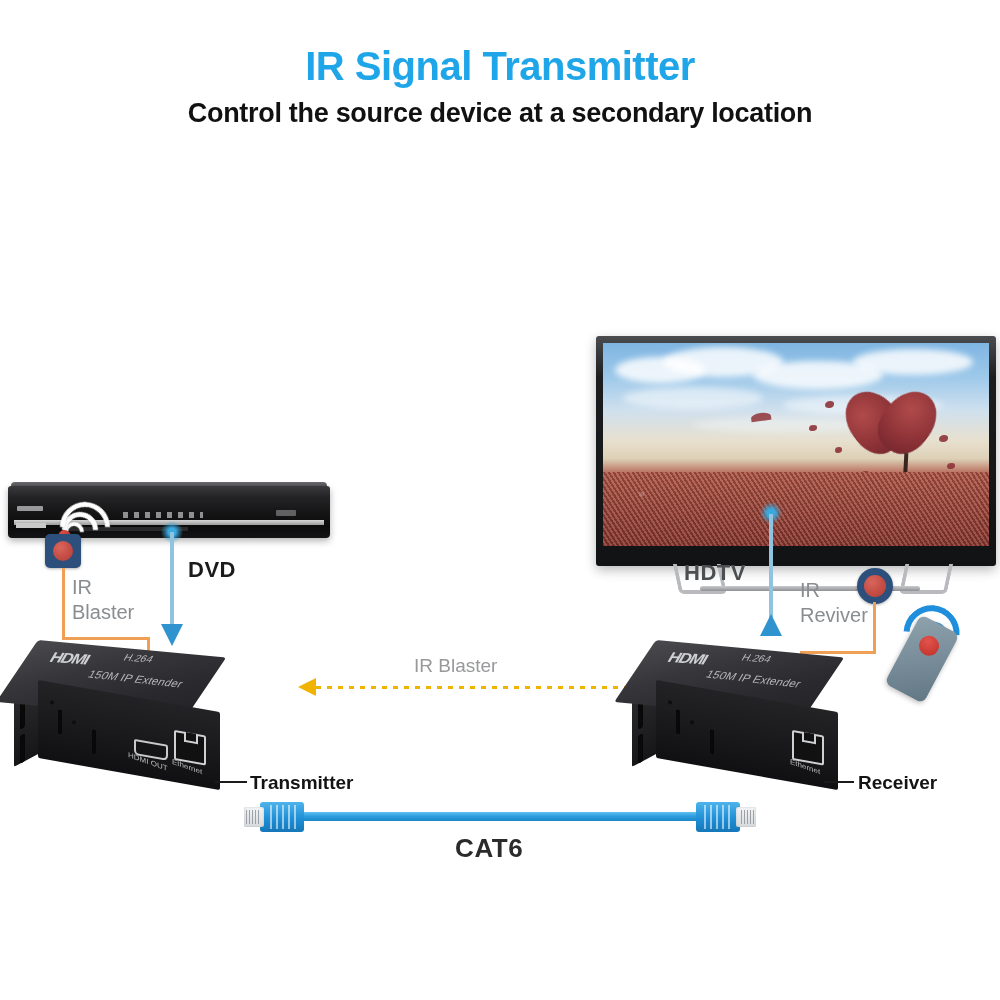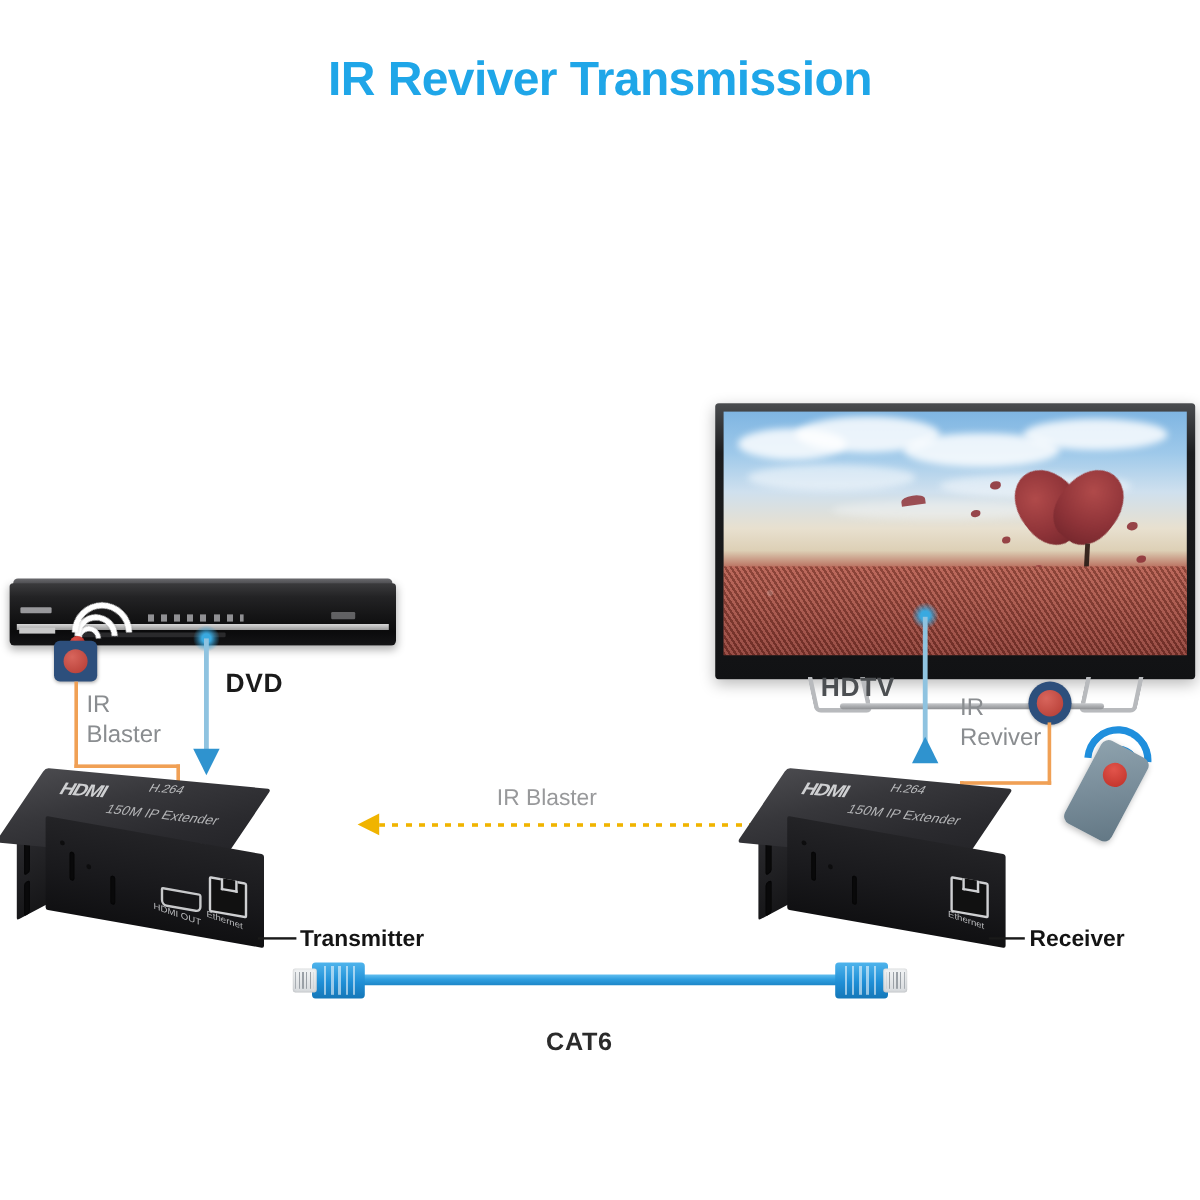--- a/index.html
+++ b/index.html
@@ -115,21 +115,21 @@
   .oc-h3{left:800px;top:651px;width:76px;height:3px;background:#f0a055;}
   .oc-v4{left:800px;top:651px;width:3px;height:30px;background:#f0a055;}
 
   
   .glabel{position:absolute;color:#8a8d90;font-size:20px;line-height:25px;}
   .lbl-irblaster{left:72px;top:575px;}
   .lbl-irreviver{left:800px;top:578px;}
   .lbl-dvd{left:188px;top:557px;color:#1a1a1a;font-size:22px;font-weight:bold;letter-spacing:.5px;text-align:center;}
   .lbl-hdtv{left:684px;top:560px;color:#4c4f52;font-size:22px;font-weight:bold;letter-spacing:.5px;text-align:right;}
   .lbl-irsignal{left:414px;top:653px;color:#98999b;font-size:19px;}
-  .lbl-cat6{left:455px;top:856px;color:#2b2b2b;font-size:21px;font-weight:bold;letter-spacing:.6px;}
+  .lbl-cat6{left:455px;top:836px;color:#2b2b2b;font-size:26px;font-weight:bold;letter-spacing:.6px;}
   .lbl-transmitter{left:250px;top:770px;color:#141414;font-size:19px;font-weight:bold;}
   .lbl-receiver{left:858px;top:770px;color:#141414;font-size:19px;font-weight:bold;}
 
   .leader{position:absolute;height:2px;background:#1a1a1a;}
   .leader-tx{left:215px;top:781px;width:32px;}
   .leader-rx{left:824px;top:781px;width:30px;}
 
   
   .barrow{position:absolute;width:4px;background:#8fc3e0;}
   .bglow{
@@ -306,21 +306,22 @@
   }
   .rwave i:nth-child(1){width:12px;height:12px;left:36px;top:40px;border-width:5px;border-color:#1f8fdd transparent transparent #1f8fdd;}
   .rwave i:nth-child(2){width:28px;height:28px;left:28px;top:24px;}
   .rwave i:nth-child(3){width:44px;height:44px;left:20px;top:8px;}
 </style>
 </head>
 <body>
 
 <div id="stage">
 
-  <div class="title">IR Reviver Transmission</div>
+  <div class="title">IR Signal Transmitter</div>
+  <div class="subtitle">Control the source device at a secondary location</div>
 
 
   <div class="dvd-wrap">
     <div class="dvd-top"></div>
     <div class="dvd-body">
       <div class="dvd-brand"></div>
       <div class="dvd-disp"></div>
       <div class="dvd-right"></div>
       <div class="dvd-right2"></div>
       <div class="dvd-strip"></div>

